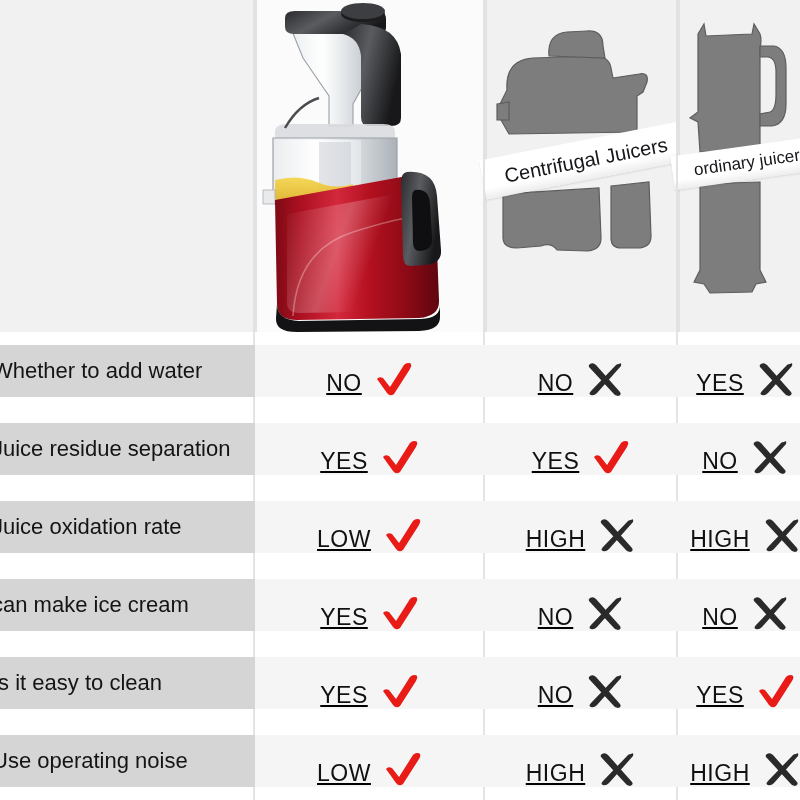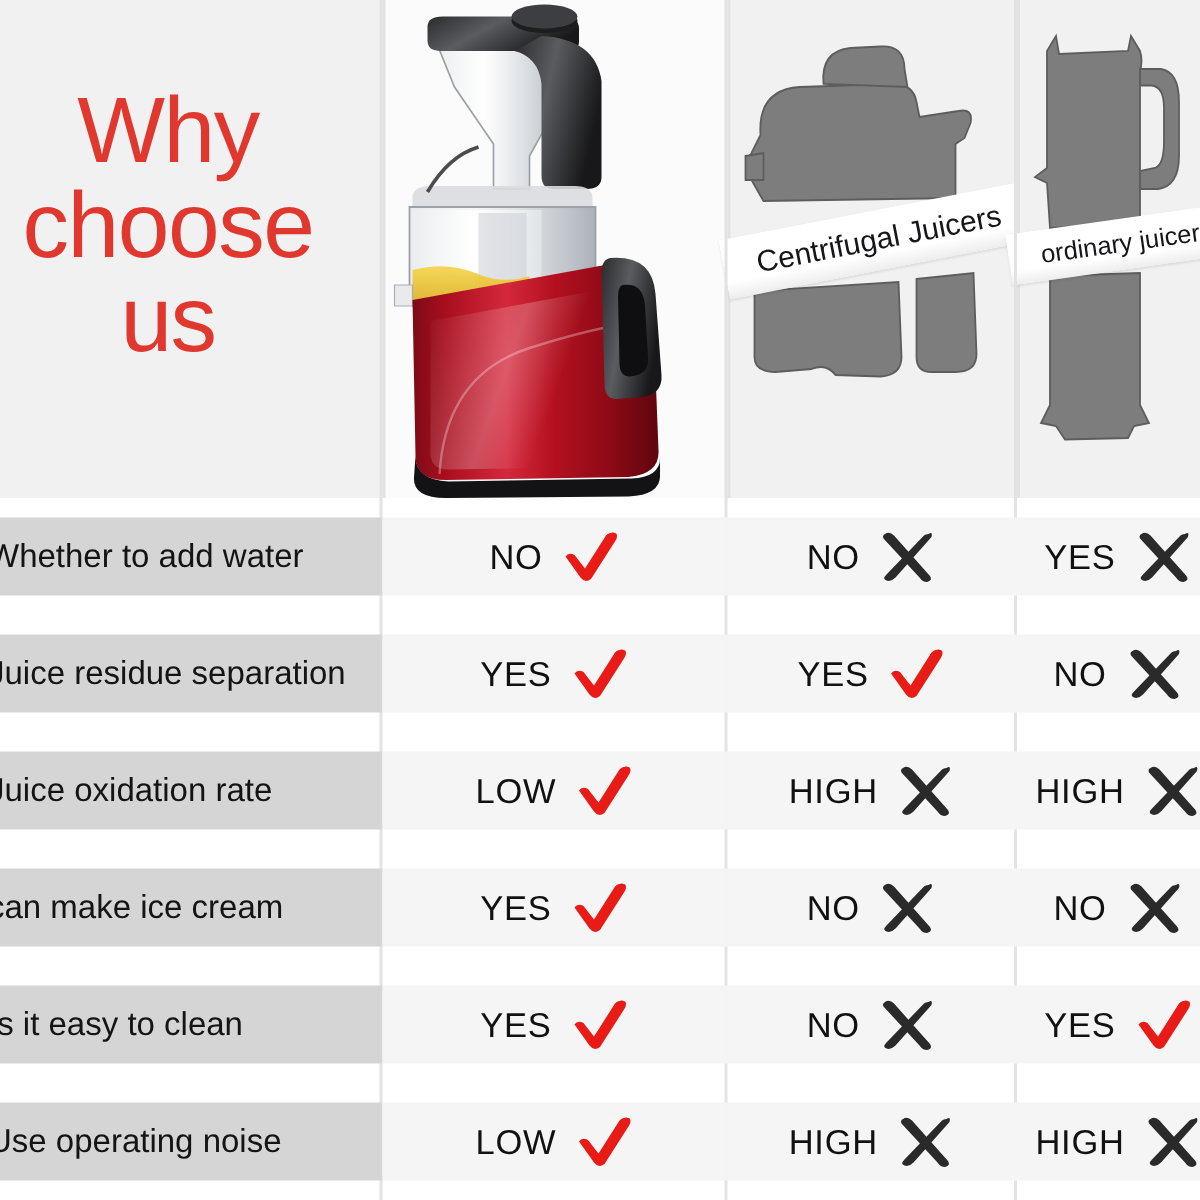--- a/index.html
+++ b/index.html
@@ -172,23 +172,24 @@
     font-size: 22px;
     color: #141414;
     white-space: nowrap;
   }
 
   .cell {
     position: absolute;
     top: 13px;
     height: 52px;
     display: flex;
-    align-items: center;
+    align-items: flex-end;
     justify-content: center;
     gap: 12px;
+    text-decoration: underline;
   }
   .cell-a { left: 255px; width: 230px; }
   .cell-b { left: 485px; width: 193px; }
   .cell-c { left: 678px; width: 136px; }
 
   .cell .val {
     font-size: 23px;
     color: #111111;
     letter-spacing: 0.5px;
   }
@@ -214,27 +215,20 @@
     background: #e2e2e2;
   }
 </style>
 </head>
 <body>
 
 <div id="page">
 
   <div class="header">
 
-    <div class="hdr-col hdr-title-col">
-      <div class="why-title">
-        <span class="ln">Why</span>
-        <span class="ln">choose</span>
-        <span class="ln">us</span>
-      </div>
-    </div>
 
     <div class="hdr-col hdr-main-col">
       <div class="juicer-wrap">
         <svg viewBox="0 0 230 332" width="230" height="332">
           <defs>
             <linearGradient id="bodyRed" x1="0" y1="0" x2="1" y2="0">
               <stop offset="0%" stop-color="#7e0a16"></stop>
               <stop offset="14%" stop-color="#a90f1f"></stop>
               <stop offset="38%" stop-color="#d4283c"></stop>
               <stop offset="58%" stop-color="#b3101f"></stop>

